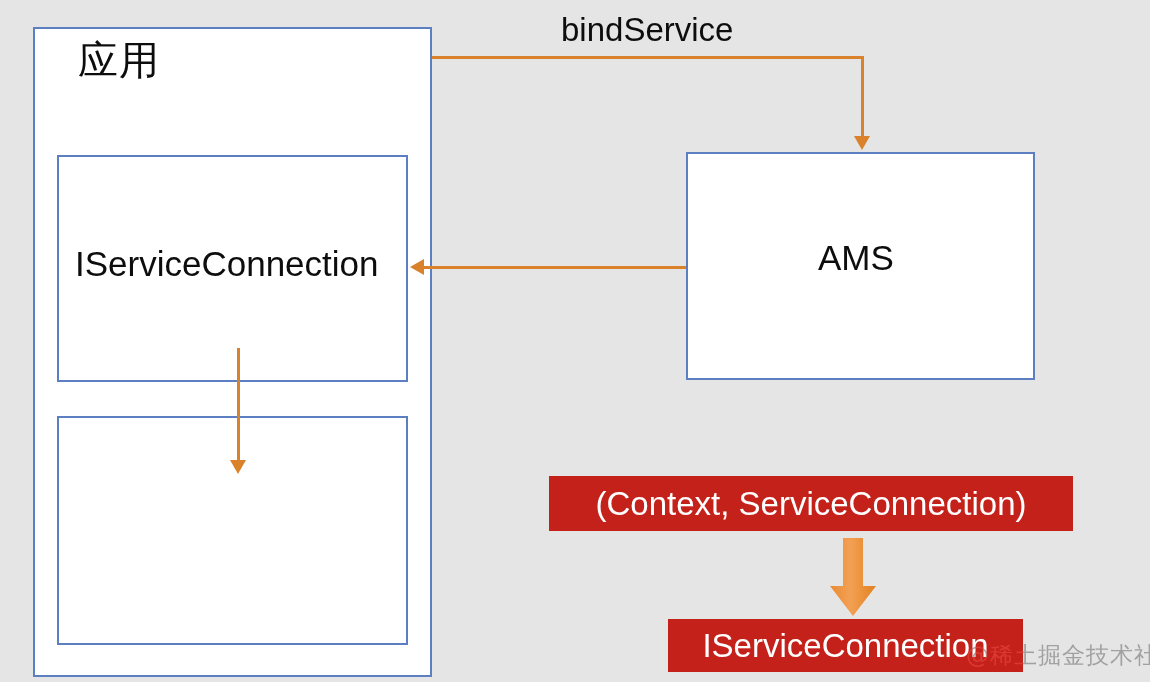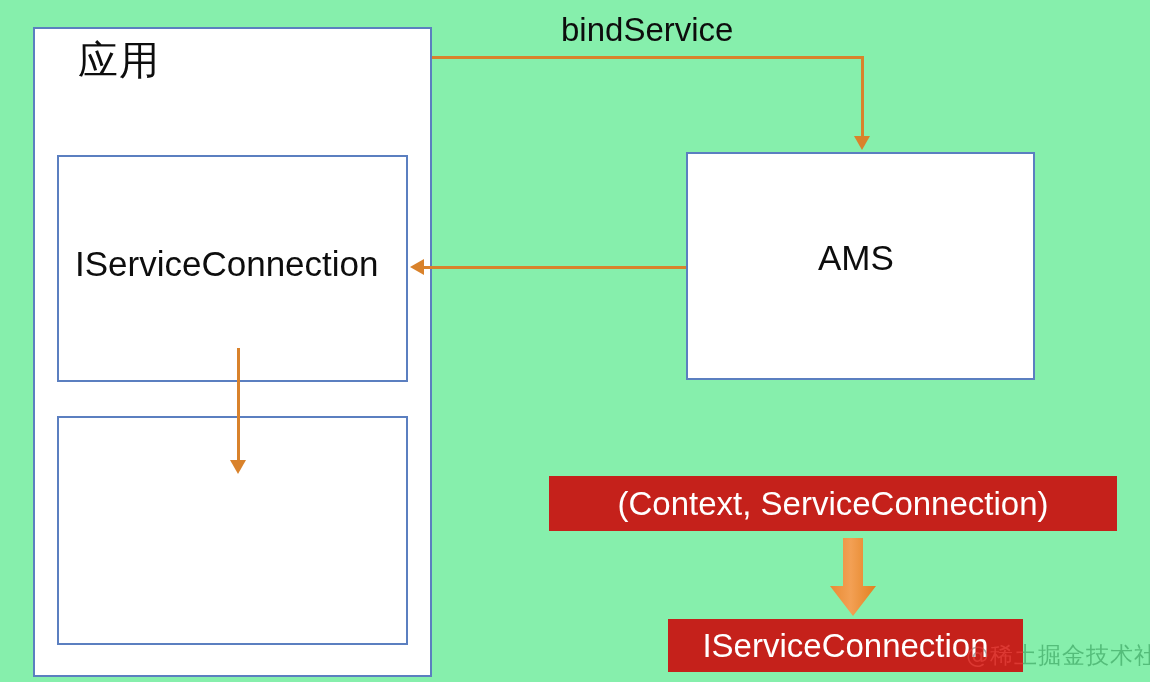--- a/index.html
+++ b/index.html
@@ -4,21 +4,21 @@
 <style>
   html, body {
     margin: 0;
     padding: 0;
     background: #ffffff;
   }
   #canvas {
     position: relative;
     width: 1150px;
     height: 682px;
-    background: #86efac;
+    background: #e5e5e5;
     overflow: hidden;
     font-family: "Liberation Sans", "DejaVu Sans", sans-serif;
   }
 
   
   .blue-box {
     position: absolute;
     border: 2px solid #5b7fc0;
     background: #ffffff;
     box-sizing: border-box;
@@ -155,21 +155,21 @@
 
   <div class="edge-label label-bindservice">bindService</div>
 
   <div class="conn conn-h" style="left:424px; top:266px; width:262px;"></div>
   <div class="arrow-head arrow-left" style="left:410px; top:259px;"></div>
 
 
   <div class="conn conn-v" style="left:237px; top:348px; height:113px;"></div>
   <div class="arrow-head arrow-down" style="left:230px; top:460px;"></div>
 
-  <div class="red-box" style="left:549px; top:476px; width:568px; height:55px;">(Context, ServiceConnection)</div>
+  <div class="red-box" style="left:549px; top:476px; width:524px; height:55px;">(Context, ServiceConnection)</div>
 
   <div class="block-arrow">
     <svg width="50" height="80" viewBox="0 0 50 80" xmlns="http://www.w3.org/2000/svg">
       <defs>
         <linearGradient id="bag" x1="0" y1="0" x2="1" y2="0">
           <stop offset="0%" stop-color="#e98b34"></stop>
           <stop offset="45%" stop-color="#f3a054"></stop>
           <stop offset="100%" stop-color="#e2801f"></stop>
         </linearGradient>
       </defs>

